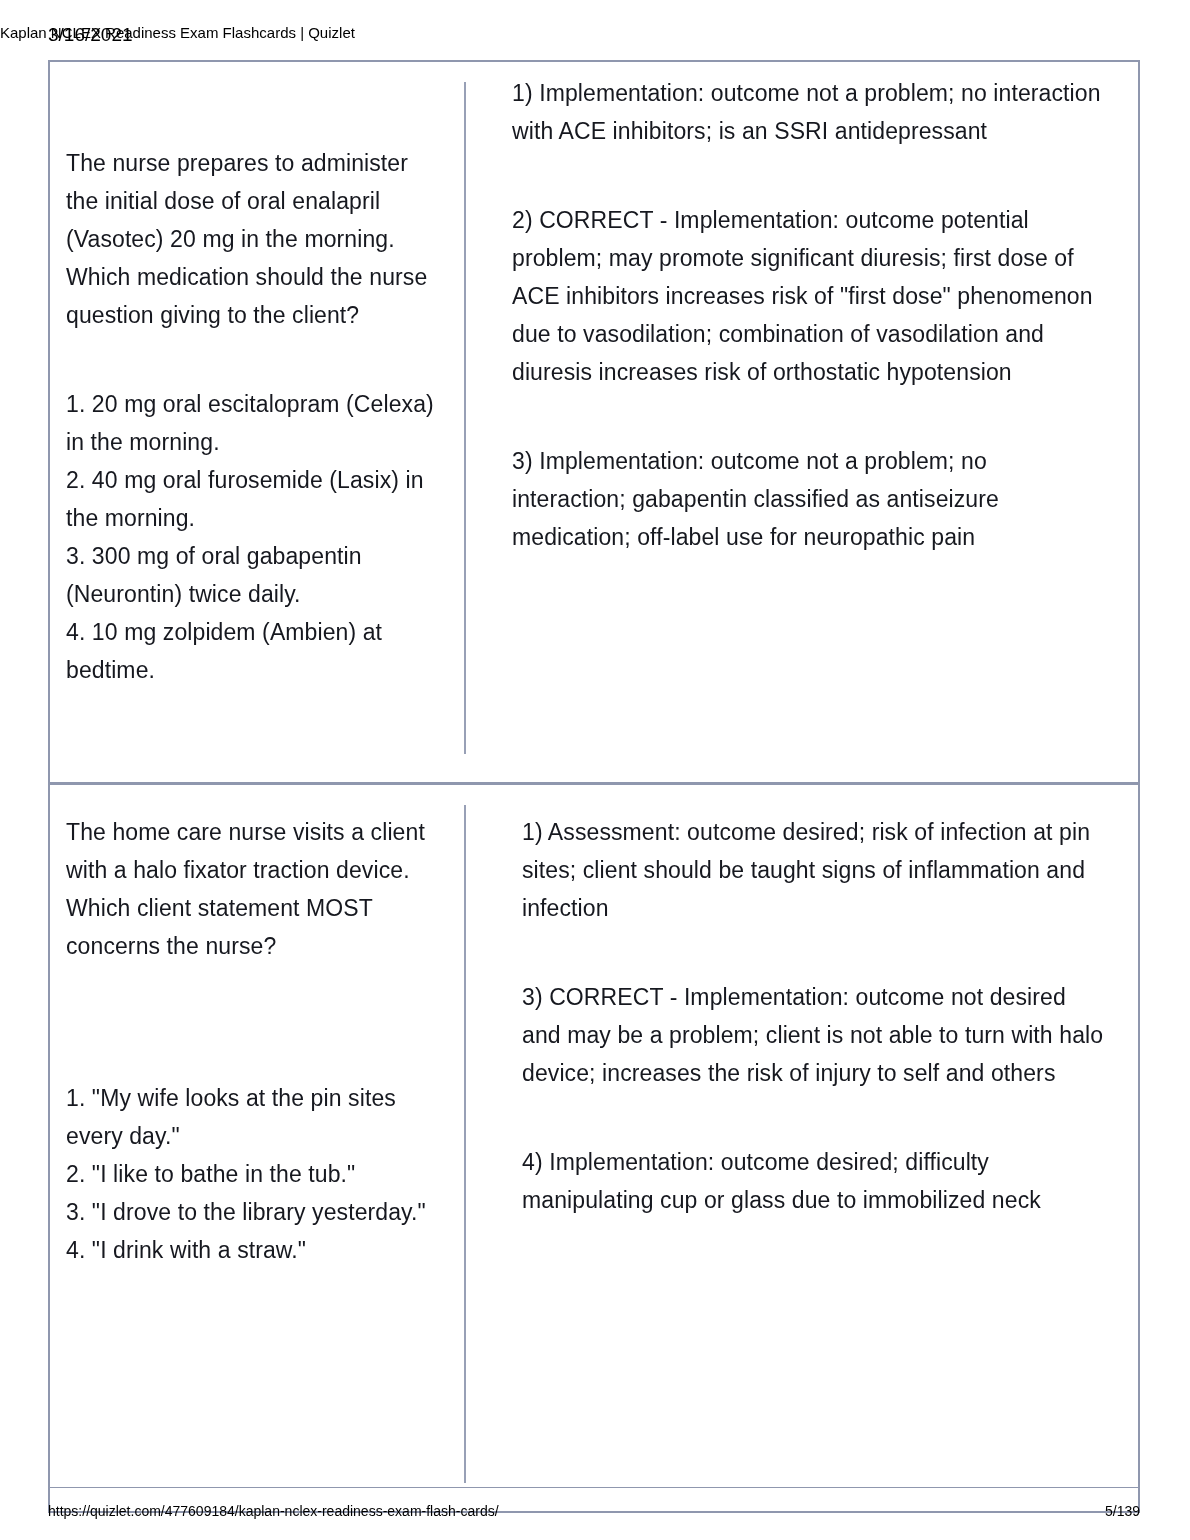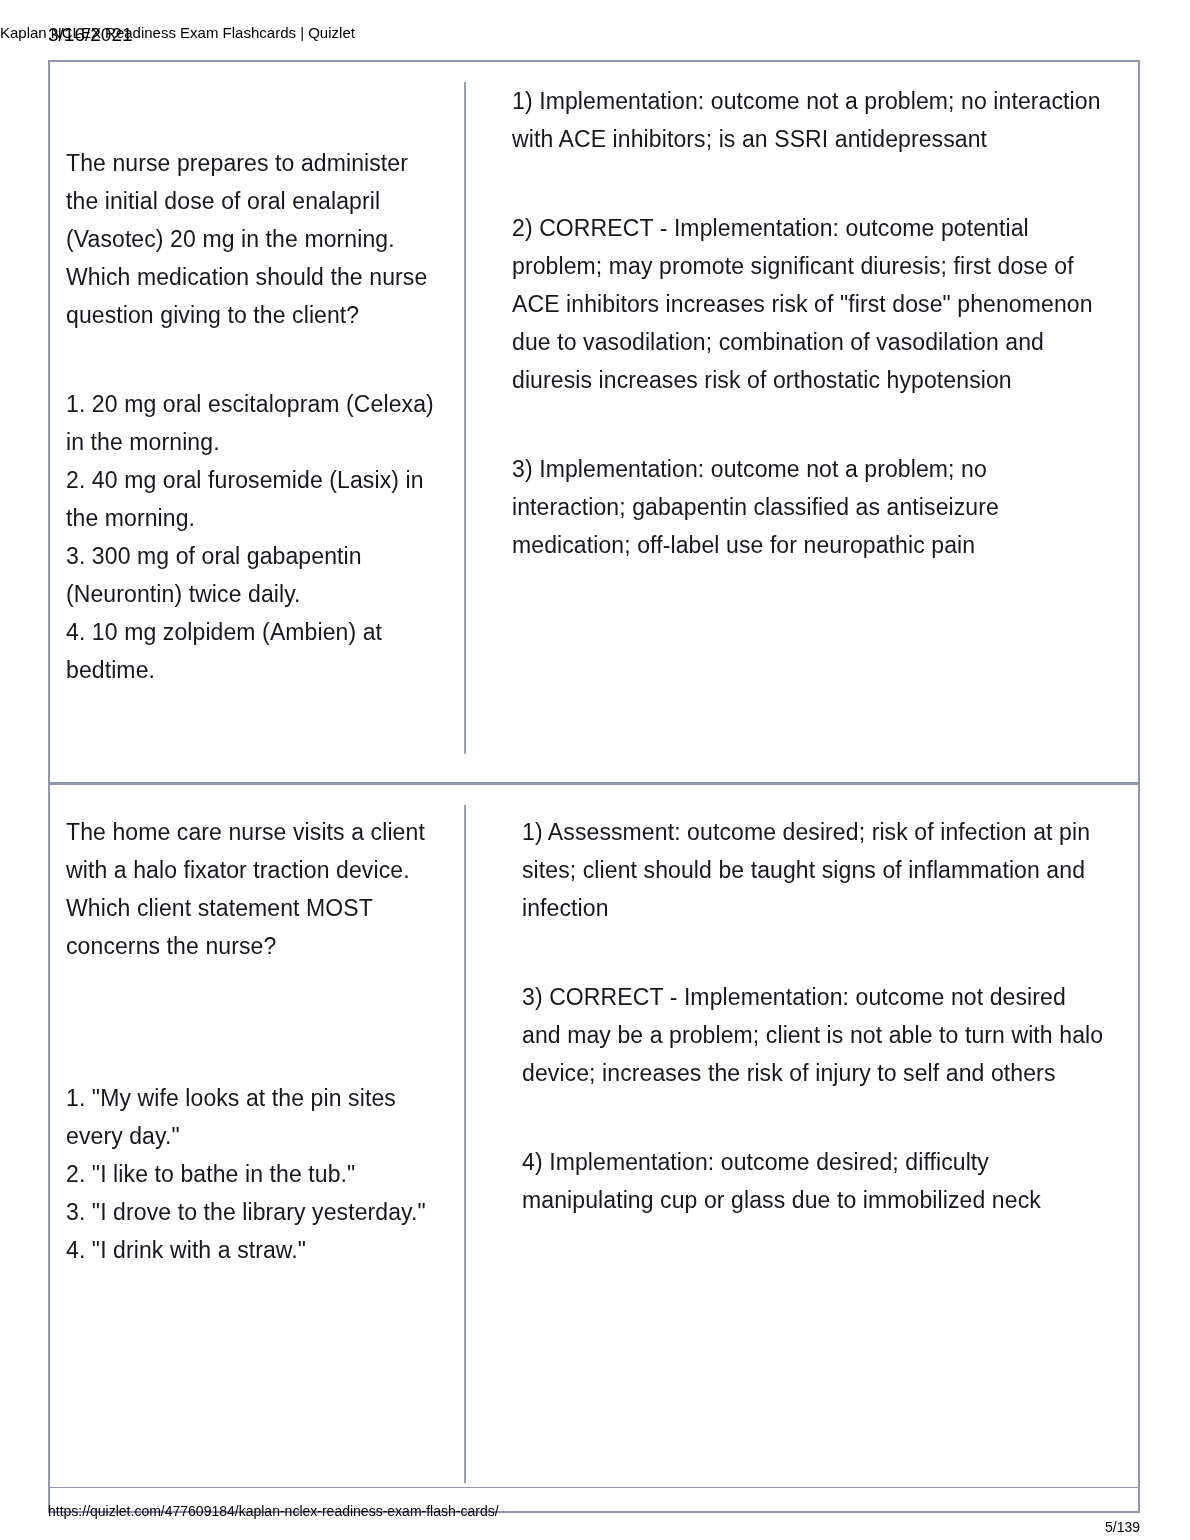--- a/index.html
+++ b/index.html
@@ -98,21 +98,21 @@
   }
   .card-text p {
     margin: 0;
   }
   .card-text p.spacer-before {
     margin-top: 51px;
   }
 
   
   .row-first .col-term .card-text { padding-top: 82px; }
-  .row-first .col-definition .card-text { padding-top: 20px; }
+  .row-first .col-definition .card-text { padding-top: 12px; }
   .row-second .col-term .card-text { padding-top: 28px; }
   .row-second .col-definition .card-text { padding-top: 28px; }
 
   .gap-large { height: 114px; }
 
   
   .page-footer {
     position: absolute;
     left: 48px;
     top: 1487px;
@@ -132,21 +132,21 @@
     position: absolute;
     left: 0;
     top: 0;
     font-size: 14px;
     color: #000000;
     white-space: nowrap;
   }
   .footer-page {
     position: absolute;
     right: 0;
-    top: 16px;
+    top: 0;
     font-size: 14px;
     color: #000000;
     white-space: nowrap;
   }
 </style>
 </head>
 <body>
 
 <div class="page-header">
   <div class="hdr-date">3/16/2021</div>

